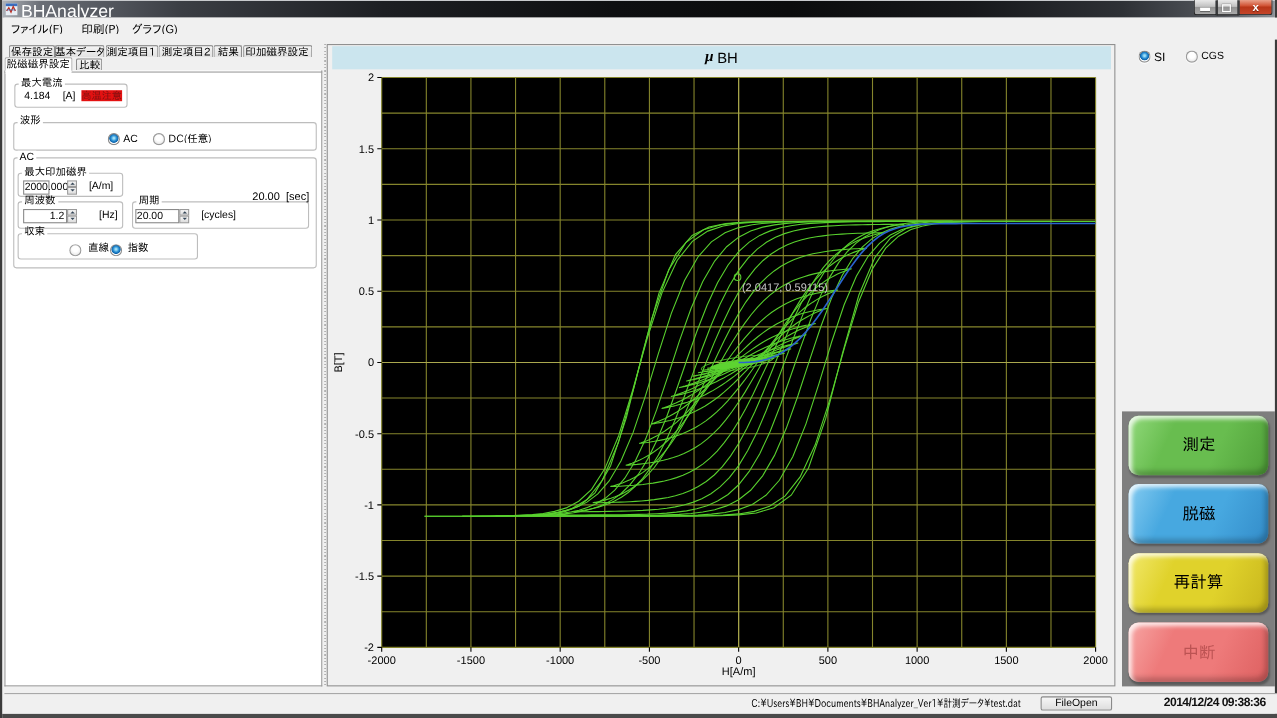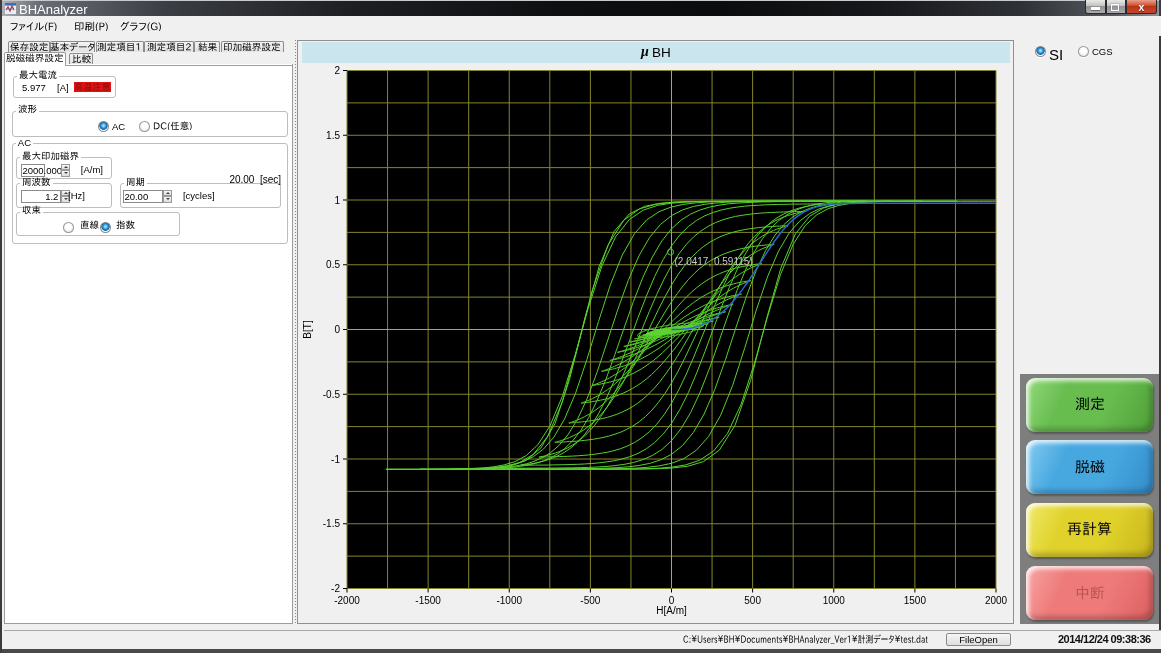--- a/index.html
+++ b/index.html
@@ -1,21 +1,21 @@
 <!DOCTYPE html>
 <html><head><meta charset="utf-8"><style>
 *{margin:0;padding:0;box-sizing:border-box}
 html,body{width:1161px;height:653px;overflow:hidden;background:#f0f0f0;
  font-family:"Liberation Sans",sans-serif;-webkit-font-smoothing:antialiased}
 .abs{position:absolute}
 #win{position:relative;width:1161px;height:653px;border-left:2px solid #3b3b3b;border-right:2px solid #3b3b3b;}
 #titlebar{position:absolute;left:0;top:0;width:100%;height:16px;
  background:linear-gradient(to right,#aeb2b8 0,#6a6e76 3%,#3b3e44 14%,#1d1f23 30%,#0e0f11 48%,#0b0c0d 62%,#17181b 76%,#2e3136 88%,#55585e 96%,#8e9298 100%);
  box-shadow:inset 0 1px 0 #c8cacd;}
-#titletext{position:absolute;left:17px;top:2px;color:#fff;font-size:13px}
+#titletext{position:absolute;left:17px;top:2px;color:#fff;font-size:16px}
 .capbtn{position:absolute;top:0;height:14px;border:1px solid #2a2a2a;border-top:none;
  background:linear-gradient(#e9e9e9 0,#c2c2c2 45%,#939393 50%,#ababab 100%);}
 #menubar{position:absolute;left:2px;top:16px;width:1157px;height:20px;background:#f0f0f0}
 .gbox{position:absolute;border:1px solid #bdbdbd;border-radius:3px;background:#fff}
 .lblbg{position:absolute;background:#fff}
 .radio{position:absolute;width:11px;height:11px;border-radius:50%;
  background:radial-gradient(circle at 50% 40%,#fff 0 30%,#ececec 60%,#d5d5d5 100%);
  box-shadow:inset 0 0 0 1px #9a9a9a, 0 1px 1px #fff;}
 .radio.sel{background:radial-gradient(circle at 50% 42%,#9fe0f7 0 8%,#2a8fd4 30%,#0d64ab 46%,#fff 54% 74%,#e3e3e3 100%);
  box-shadow:inset 0 0 0 1px #8a8a8a, 0 1px 1px #fff;}
@@ -84,21 +84,21 @@
 <div class="tab" style="left:2px;top:52px;width:61.5px;height:13px;background:#fff;border-color:#9c9c9c"></div>
 <div class="abs" style="left:3px;top:63.5px;width:60px;height:3px;background:#fff"></div>
 <svg style="position:absolute;left:3.9px;top:53.0px" width="57.6" height="9.6" viewBox="0 0 57.6 9.6">
       <path d="M5.26 5.52H4.26V2.65H6.56Q7.07 1.77 7.42 0.60L8.15 0.87Q7.64 1.97 7.31 2.54Q7.29 2.57 7.27 2.62Q7.25 2.65 7.24 2.65H8.62V5.52H7.41V8.03Q7.41 8.21 7.48 8.25Q7.58 8.30 7.87 8.30Q8.32 8.30 8.4 8.09Q8.47 7.84 8.48 6.95L9.15 7.2Q9.11 8.48 8.88 8.73Q8.66 8.98 7.85 8.98Q7.31 8.98 7.08 8.91Q6.75 8.79 6.75 8.31V5.52H5.92Q5.92 6.97 5.53 7.77Q5.15 8.54 4.11 9.15L3.65 8.59Q4.77 8.02 5.08 7.09Q5.26 6.52 5.26 5.55ZM7.96 4.94V3.24H4.91V4.94ZM3.40 0.97V8.39Q3.40 8.77 3.26 8.90Q3.10 9.05 2.68 9.05Q2.26 9.05 1.96 9.01L1.86 8.35Q2.18 8.41 2.53 8.41Q2.81 8.41 2.81 8.16V5.92H1.55Q1.51 8.03 0.88 9.22L0.35 8.72Q0.96 7.57 0.96 5.35V0.97ZM1.55 1.57V3.13H2.81V1.57ZM1.55 3.71V5.34H2.81V3.71ZM5.32 2.46Q4.99 1.61 4.57 0.99L5.18 0.69Q5.61 1.32 5.96 2.16Z M16.90 6.67Q16.24 5.70 15.64 5.03L15.99 4.53Q16.11 4.68 16.41 5.06Q16.89 4.05 17.21 3.07L17.77 3.33Q17.39 4.34 16.78 5.55L16.86 5.67Q17.01 5.87 17.16 6.11Q17.17 6.09 17.18 6.06Q17.20 6.01 17.21 6.0Q17.56 5.24 17.99 4.07L18.52 4.36Q17.85 6.16 16.93 7.83L17.17 7.81Q17.28 7.80 17.58 7.76Q17.78 7.74 17.89 7.73Q17.87 7.68 17.82 7.54Q17.67 7.12 17.49 6.79L18.02 6.59Q18.44 7.41 18.87 8.66L18.25 8.95Q18.20 8.71 18.05 8.21Q17.24 8.42 16.05 8.57L15.84 7.91Q16.23 7.88 16.29 7.88Q16.58 7.35 16.90 6.67ZM11.24 4.03H12.76V8.13H11.30V8.93H10.72V5.15Q10.42 5.70 10.07 6.16L9.79 5.55Q10.89 3.95 11.27 1.82H10.16V1.21H12.95V1.82H11.89L11.87 1.90Q11.69 2.85 11.24 4.03ZM11.30 4.60V7.56H12.19V4.60ZM14.10 6.65 14.08 6.60Q13.43 5.52 12.97 4.94L13.34 4.42L13.65 4.89L13.69 4.95Q14.11 4.12 14.46 3.07L15.04 3.32Q14.60 4.47 14.02 5.47Q14.18 5.73 14.38 6.07Q14.72 5.31 15.23 4.05L15.79 4.32Q14.88 6.50 14.09 7.92L14.06 7.98Q14.46 7.94 14.83 7.88L15.02 7.86Q14.85 7.25 14.71 6.91L15.23 6.75Q15.65 7.69 15.89 8.84L15.3 9.04Q15.21 8.61 15.14 8.32Q14.26 8.56 13.10 8.72L12.89 8.09Q12.99 8.08 13.18 8.07Q13.34 8.05 13.42 8.05Q13.62 7.69 14.10 6.65ZM16.15 2.42Q16.60 1.42 16.81 0.49L17.49 0.71Q17.08 1.80 16.78 2.42H18.71V3.01H12.88V2.42ZM14.77 2.35Q14.53 1.52 14.14 0.84L14.70 0.61Q15.07 1.22 15.37 2.09Z M26.50 6.67Q25.84 5.70 25.24 5.03L25.59 4.53Q25.71 4.68 26.01 5.06Q26.49 4.05 26.81 3.07L27.37 3.33Q26.99 4.34 26.38 5.55L26.46 5.67Q26.61 5.87 26.76 6.11Q26.77 6.09 26.78 6.06Q26.80 6.01 26.81 6.0Q27.16 5.24 27.59 4.07L28.12 4.36Q27.45 6.16 26.53 7.83L26.77 7.81Q26.88 7.80 27.18 7.76Q27.38 7.74 27.49 7.73Q27.47 7.68 27.42 7.54Q27.27 7.12 27.09 6.79L27.62 6.59Q28.04 7.41 28.47 8.66L27.85 8.95Q27.80 8.71 27.65 8.21Q26.84 8.42 25.65 8.57L25.44 7.91Q25.83 7.88 25.89 7.88Q26.18 7.35 26.50 6.67ZM20.84 4.03H22.36V8.13H20.90V8.93H20.32V5.15Q20.02 5.70 19.67 6.16L19.39 5.55Q20.49 3.95 20.87 1.82H19.76V1.21H22.55V1.82H21.49L21.47 1.90Q21.29 2.85 20.84 4.03ZM20.90 4.60V7.56H21.79V4.60ZM23.70 6.65 23.68 6.60Q23.03 5.52 22.57 4.94L22.94 4.42L23.25 4.89L23.29 4.95Q23.71 4.12 24.06 3.07L24.64 3.32Q24.20 4.47 23.62 5.47Q23.78 5.73 23.98 6.07Q24.32 5.31 24.83 4.05L25.39 4.32Q24.48 6.50 23.69 7.92L23.66 7.98Q24.06 7.94 24.43 7.88L24.62 7.86Q24.45 7.25 24.31 6.91L24.83 6.75Q25.25 7.69 25.49 8.84L24.9 9.04Q24.81 8.61 24.75 8.32Q23.86 8.56 22.70 8.72L22.5 8.09Q22.59 8.08 22.78 8.07Q22.94 8.05 23.02 8.05Q23.22 7.69 23.70 6.65ZM25.75 2.42Q26.20 1.42 26.41 0.49L27.09 0.71Q26.68 1.80 26.38 2.42H28.31V3.01H22.48V2.42ZM24.37 2.35Q24.13 1.52 23.74 0.84L24.30 0.61Q24.67 1.22 24.97 2.09Z M35.17 4.60 35.23 4.65Q36.37 5.60 37.98 6.11L37.53 6.74Q35.47 5.88 34.33 4.60H32.85Q31.72 6.12 29.69 6.88L29.26 6.28Q31.03 5.76 32.09 4.60H30.44V0.97H36.74V4.60ZM31.10 1.53V2.51H33.24V1.53ZM31.10 3.05V4.06H33.24V3.05ZM36.08 4.06V3.05H33.88V4.06ZM36.08 2.51V1.53H33.88V2.51ZM31.92 5.68H32.63V6.12Q32.63 7.57 31.99 8.33Q31.54 8.88 30.60 9.28L30.14 8.75Q31.19 8.33 31.59 7.68Q31.92 7.16 31.92 6.33ZM34.72 5.68H35.43V9.10H34.72Z M41.98 5.92V8.63H39.83V9.11H39.20V5.92ZM39.83 6.47V8.08H41.34V6.47ZM45.85 0.97V3.28Q45.85 3.56 46.23 3.56Q46.60 3.56 46.65 3.37Q46.70 3.18 46.73 2.53L47.37 2.74Q47.32 3.74 47.11 3.96Q46.93 4.16 46.23 4.16Q45.52 4.16 45.33 4.00Q45.19 3.87 45.19 3.59V1.58H43.92V1.83Q43.92 2.92 43.61 3.56Q43.35 4.07 42.75 4.50L42.30 4.02Q42.94 3.56 43.13 2.99Q43.27 2.56 43.27 1.90V0.97ZM45.28 7.29Q46.26 7.98 47.52 8.36L47.09 9.05Q45.87 8.59 44.82 7.75Q43.77 8.69 42.54 9.19L42.12 8.62Q43.35 8.20 44.34 7.31Q43.52 6.49 42.97 5.36H42.48V4.75H46.42L46.74 5.02Q46.27 6.22 45.28 7.29ZM44.80 6.88Q45.47 6.16 45.87 5.36H43.65Q44.09 6.19 44.80 6.88ZM39.35 0.88H41.84V1.45H39.35ZM38.92 2.13H42.33V2.72H38.92ZM39.35 3.40H41.84V3.98H39.35ZM39.35 4.66H41.84V5.24H39.35Z M53.14 7.99Q53.89 8.10 55.06 8.10Q55.79 8.10 57.08 8.05Q56.94 8.35 56.83 8.78Q55.85 8.82 55.27 8.82Q53.35 8.82 52.50 8.56Q51.38 8.21 50.62 7.09Q50.16 8.20 49.20 9.13L48.71 8.55Q50.12 7.30 50.52 4.81L51.18 4.99Q51.04 5.81 50.86 6.41Q51.50 7.42 52.45 7.82V4.03H50.15V3.41H55.44V4.03H53.14V5.47H56.09V6.09H53.14ZM53.12 1.80H56.62V3.69H55.91V2.40H49.68V3.69H48.97V1.80H52.40V0.47H53.12Z" fill="#000"></path>
     </svg>
 <div class="gbox" style="left:11.4px;top:76px;width:103px;height:22px"></div>
     <div class="lblbg" style="left:15.399999999999999px;top:75px;width:42.0px;height:3px"></div>
     <svg style="position:absolute;left:17.4px;top:69.5px" width="38.0" height="9.5" viewBox="0 0 38.0 9.5">
       <path d="M7.57 0.86V3.49H1.91V0.86ZM2.58 1.38V1.92H6.91V1.38ZM2.58 2.42V2.98H6.91V2.42ZM4.34 4.60V9.02H3.71V8.01Q2.78 8.21 0.77 8.47L0.60 7.82Q0.72 7.82 0.90 7.80Q1.08 7.79 1.12 7.78L1.47 7.76V4.60H0.57V4.05H8.92V4.60ZM3.71 4.60H2.08V5.26H3.71ZM3.71 5.74H2.08V6.41H3.71ZM3.71 6.89H2.08V7.71L2.61 7.65Q3.20 7.61 3.71 7.54ZM7.18 7.48Q7.94 8.02 8.97 8.37L8.53 8.98Q7.51 8.54 6.76 7.93Q5.93 8.71 4.87 9.15L4.46 8.60Q5.54 8.23 6.32 7.52Q5.52 6.66 5.13 5.68H4.57V5.13H8.05L8.39 5.44Q7.90 6.61 7.24 7.41ZM6.73 7.09Q7.25 6.46 7.59 5.68H5.74Q6.10 6.46 6.73 7.09Z M14.73 3.63Q15.66 6.58 18.41 7.95L17.88 8.63Q15.27 7.12 14.33 4.37Q13.79 7.40 10.79 8.86L10.26 8.21Q11.99 7.57 12.97 6.07Q13.63 5.06 13.80 3.63H10.21V2.97H13.84V0.70H14.59V2.97H18.29V3.63Z M23.38 1.86V1.32H20.56V0.77H26.92V1.32H24.04V1.86H27.60V3.78H26.93V2.37H24.04V4.44H23.38V2.37H20.55V3.79H19.88V1.86ZM23.99 7.55V8.00Q23.99 8.27 24.19 8.31Q24.34 8.34 25.66 8.34Q26.74 8.34 26.93 8.31Q27.24 8.24 27.28 7.94Q27.32 7.61 27.33 7.34L27.96 7.53Q27.94 8.52 27.60 8.73Q27.34 8.92 25.56 8.92Q23.83 8.92 23.64 8.82Q23.39 8.69 23.39 8.22V7.55H21.16V8.11H20.53V4.79H26.89V7.55ZM23.39 5.30H21.16V5.88H23.39ZM23.99 5.30V5.88H26.27V5.30ZM23.39 6.39H21.16V7.02H23.39ZM23.99 6.39V7.02H26.27V6.39ZM20.98 2.88H22.95V3.34H20.98ZM20.98 3.79H22.95V4.27H20.98ZM24.47 2.88H26.50V3.34H24.47ZM24.47 3.79H26.50V4.27H24.47Z M34.62 1.80H37.30V2.39H34.13Q33.83 3.11 33.36 3.92Q33.44 3.92 33.47 3.92Q34.07 3.91 35.09 3.83L35.78 3.79Q35.45 3.41 34.94 2.88L35.44 2.56Q36.26 3.31 37.16 4.43L36.62 4.88Q36.40 4.55 36.18 4.27Q34.51 4.50 31.75 4.60L31.55 3.97Q31.67 3.96 31.96 3.96Q32.16 3.95 32.28 3.95L32.65 3.94Q33.09 3.15 33.37 2.39H31.58V1.80H33.93V0.47H34.62ZM30.90 2.63Q30.20 1.86 29.53 1.36L29.99 0.83Q30.80 1.40 31.38 2.05ZM30.61 4.81Q29.96 4.05 29.19 3.53L29.65 3.00Q30.41 3.51 31.10 4.26ZM29.01 8.34Q29.94 7.17 30.67 5.49L31.18 6.02Q30.42 7.76 29.57 8.92ZM33.78 5.15H34.43V8.61H33.78ZM35.34 4.99H35.99V7.93Q35.99 8.18 36.36 8.18Q36.72 8.18 36.78 7.87Q36.84 7.56 36.85 6.89L37.50 7.14Q37.44 8.20 37.33 8.47Q37.20 8.73 36.91 8.79Q36.63 8.84 36.20 8.84Q35.74 8.84 35.56 8.72Q35.34 8.58 35.34 8.21ZM32.30 5.03H32.95V5.47Q32.95 7.08 32.60 7.84Q32.27 8.57 31.42 9.11L30.96 8.57Q31.90 7.98 32.14 7.07Q32.30 6.44 32.30 5.45Z" fill="#000"></path>
     </svg>
-<div class="abs" style="left:20px;top:82px;font-size:9.5px">5.977</div>
+<div class="abs" style="left:20px;top:82px;font-size:9.5px">4.184</div>
 <div class="abs" style="left:55px;top:82px;font-size:9.5px">[A]</div>
 <div class="abs" style="left:71.7px;top:82.2px;width:37.5px;height:10px;background:#e41111"></div>
 <svg style="position:absolute;left:72.3px;top:82.4px" width="36.8" height="9.2" viewBox="0 0 36.8 9.2">
       <path d="M6.44 5.81V7.56H3.33V8.09H2.71V5.81ZM5.82 6.30H3.33V7.07H5.82ZM4.91 1.42H8.50V1.96H0.69V1.42H4.22V0.45H4.91ZM7.02 2.52V4.22H2.17V2.52ZM2.81 3.01V3.72H6.37V3.01ZM8.17 4.77V7.94Q8.17 8.63 7.31 8.63Q6.76 8.63 6.20 8.59L6.11 7.93Q6.76 8.03 7.19 8.03Q7.51 8.03 7.51 7.73V5.30H1.67V8.73H1.02V4.77Z M16.88 0.92V4.25H12.62V0.92ZM13.25 1.46V2.30H16.25V1.46ZM13.25 2.83V3.72H16.25V2.83ZM17.29 5.03V7.83H17.95V8.41H11.54V7.83H12.27V5.03ZM12.87 5.58V7.83H13.75V5.58ZM16.69 7.83V5.58H15.77V7.83ZM14.32 5.58V7.83H15.20V5.58ZM11.51 2.54Q10.99 1.91 10.21 1.31L10.65 0.81Q11.34 1.29 11.98 1.99ZM11.24 4.66Q10.60 3.92 9.88 3.42L10.32 2.90Q11.12 3.45 11.71 4.12ZM9.70 8.06Q10.59 6.93 11.30 5.33L11.78 5.84Q11.07 7.48 10.25 8.62Z M24.36 7.89H27.04V8.49H21.06V7.89H23.68V5.59H21.60V4.98H23.68V3.05H21.32V2.45H26.79V3.05H24.36V4.98H26.59V5.59H24.36ZM19.06 8.09Q20.04 6.87 20.82 5.18L21.31 5.66Q20.63 7.25 19.60 8.67ZM20.43 4.79Q19.75 4.05 19.02 3.51L19.48 2.99Q20.24 3.50 20.92 4.24ZM20.72 2.66Q20.06 1.86 19.34 1.35L19.82 0.84Q20.56 1.41 21.22 2.10ZM24.31 2.27Q23.53 1.53 22.52 0.93L23.0 0.43Q23.93 0.97 24.82 1.72Z M32.21 6.09Q32.72 6.52 33.20 7.13L32.67 7.53Q32.15 6.82 31.69 6.40L32.18 6.09H29.44V3.66H34.94V6.09ZM30.11 4.15V4.61H34.27V4.15ZM30.11 5.09V5.60H34.27V5.09ZM32.51 1.30H35.68V1.81H34.14Q33.97 2.25 33.76 2.61H36.19V3.14H28.19V2.61H30.59Q30.44 2.22 30.21 1.81H28.70V1.30H31.82V0.45H32.51ZM30.92 1.81Q31.08 2.10 31.27 2.61H33.10Q33.30 2.25 33.45 1.81ZM28.17 8.13Q28.84 7.49 29.29 6.59L29.87 6.85Q29.43 7.88 28.71 8.59ZM30.48 6.46H31.16V7.63Q31.16 7.91 31.31 7.95Q31.47 8.01 32.32 8.01Q33.61 8.01 33.74 7.89Q33.87 7.78 33.91 7.08L34.54 7.25Q34.53 8.14 34.26 8.39Q33.99 8.62 32.48 8.62Q31.12 8.62 30.84 8.50Q30.48 8.37 30.48 7.89ZM35.83 8.36Q35.22 7.45 34.36 6.67L34.84 6.32Q35.69 7.00 36.40 7.89Z" fill="#7e1010"></path>
     </svg>
 <div class="gbox" style="left:9.8px;top:110.5px;width:276px;height:26px"></div>
     <div class="lblbg" style="left:13.8px;top:109.5px;width:23.0px;height:3px"></div>
     <svg style="position:absolute;left:15.8px;top:104.0px" width="19.0" height="9.5" viewBox="0 0 19.0 9.5">
       <path d="M6.88 7.11Q7.74 7.79 9.05 8.30L8.59 8.92Q7.30 8.36 6.41 7.59Q5.32 8.57 4.14 9.10L3.69 8.51Q4.97 8.08 5.94 7.13Q5.04 6.17 4.53 4.79H4.09V4.87Q4.07 6.48 3.72 7.52Q3.47 8.28 2.91 9.03L2.39 8.53Q3.13 7.57 3.32 6.44Q3.43 5.75 3.43 4.64V1.86H5.73V0.47H6.39V1.86H8.53L8.92 2.21Q8.66 3.01 8.19 3.80L7.57 3.55Q7.89 3.03 8.11 2.46H6.39V4.20H8.05L8.44 4.57Q7.76 6.17 6.88 7.11ZM6.39 6.66Q7.19 5.69 7.58 4.79H5.22Q5.69 5.92 6.39 6.66ZM5.73 2.46H4.09V4.20H5.73ZM0.60 8.34Q1.50 7.21 2.26 5.51L2.75 6.03Q2.05 7.67 1.16 8.93ZM1.99 4.81Q1.36 4.10 0.57 3.55L1.01 3.01Q1.81 3.55 2.48 4.26ZM2.26 2.62Q1.55 1.85 0.88 1.37L1.34 0.84Q2.05 1.32 2.73 2.05Z M13.73 1.69V4.11H15.05V4.71H13.76V8.92H13.10V4.71H11.94V4.80Q11.94 6.24 11.67 7.23Q11.37 8.27 10.61 9.13L10.12 8.62Q11.29 7.37 11.29 4.88V4.71H9.97V4.11H11.29V1.69H10.20V1.09H14.85V1.69ZM13.08 1.69H11.94V4.11H13.08ZM14.49 8.34Q16.70 7.26 18.00 5.08L18.61 5.44Q17.24 7.76 14.96 8.92ZM14.44 3.27Q16.27 2.37 17.21 0.72L17.85 1.07Q16.73 2.87 14.91 3.80ZM14.39 5.79Q16.45 4.89 17.62 2.85L18.23 3.19Q16.95 5.34 14.85 6.37Z" fill="#000"></path>
     </svg>
@@ -124,21 +124,21 @@
 <div class="gbox" style="left:14.2px;top:183.2px;width:95.6px;height:24.8px"></div>
     <div class="lblbg" style="left:18.2px;top:182.2px;width:32.5px;height:3px"></div>
     <svg style="position:absolute;left:20.2px;top:176.7px" width="28.5" height="9.5" viewBox="0 0 28.5 9.5">
       <path d="M8.36 0.96V8.07Q8.36 8.47 8.21 8.63Q8.02 8.86 7.38 8.86Q6.80 8.86 5.88 8.79L5.72 8.04Q6.56 8.15 7.19 8.15Q7.52 8.15 7.61 8.02Q7.67 7.92 7.67 7.70V1.56H2.04V4.27Q2.04 6.28 1.91 7.17Q1.75 8.24 1.15 9.10L0.57 8.53Q1.09 7.83 1.24 6.71Q1.34 5.90 1.34 4.41V0.96ZM3.65 7.31V8.02H3.00V5.21H6.60V7.31ZM5.94 6.76V5.76H3.65V6.76ZM5.11 2.69H7.04V3.25H5.11V4.03H7.33V4.59H2.38V4.03H4.45V3.25H2.68V2.69H4.45V1.90H5.11Z M16.38 7.11Q17.24 7.79 18.55 8.30L18.09 8.92Q16.80 8.36 15.91 7.59Q14.82 8.57 13.64 9.10L13.19 8.51Q14.47 8.08 15.44 7.13Q14.54 6.17 14.03 4.79H13.59V4.87Q13.57 6.48 13.22 7.52Q12.97 8.28 12.41 9.03L11.89 8.53Q12.63 7.57 12.82 6.44Q12.93 5.75 12.93 4.64V1.86H15.23V0.47H15.89V1.86H18.03L18.42 2.21Q18.16 3.01 17.69 3.80L17.07 3.55Q17.39 3.03 17.61 2.46H15.89V4.20H17.55L17.94 4.57Q17.26 6.17 16.38 7.11ZM15.89 6.66Q16.69 5.69 17.08 4.79H14.72Q15.19 5.92 15.89 6.66ZM15.23 2.46H13.59V4.20H15.23ZM10.10 8.34Q11.00 7.21 11.76 5.51L12.25 6.03Q11.55 7.67 10.66 8.93ZM11.49 4.81Q10.86 4.10 10.07 3.55L10.51 3.01Q11.31 3.55 11.98 4.26ZM11.76 2.62Q11.05 1.85 10.38 1.37L10.84 0.84Q11.55 1.32 12.23 2.05Z M23.22 6.05Q23.06 6.86 22.59 7.56Q22.89 7.70 23.58 8.05L23.17 8.63Q22.77 8.35 22.18 8.04Q21.32 8.79 20.04 9.10L19.62 8.54Q20.87 8.33 21.59 7.75Q20.80 7.39 20.09 7.14Q20.45 6.61 20.70 6.12L20.73 6.05H19.53V5.50H20.99Q21.08 5.29 21.32 4.68L21.50 4.72V3.35Q20.85 4.29 19.81 4.94L19.40 4.40Q20.51 3.88 21.26 2.95H19.56V2.41H21.50V0.47H22.13V2.41H23.89V2.95H22.13V3.14Q22.94 3.47 23.71 3.96L23.38 4.52Q22.78 4.02 22.13 3.66V4.83H21.91Q21.86 4.96 21.77 5.18Q21.68 5.42 21.64 5.50H24.01V6.05ZM22.59 6.05H21.39Q21.19 6.47 20.94 6.87Q21.31 7.00 22.03 7.31Q22.43 6.80 22.59 6.05ZM25.47 6.63Q24.86 5.71 24.54 4.44Q24.30 4.97 24.08 5.36L23.60 4.78Q24.45 3.24 24.81 0.50L25.47 0.64Q25.35 1.43 25.22 2.12H27.92V2.75H27.16Q27.01 4.98 26.22 6.59Q27.04 7.61 28.11 8.24L27.64 8.92Q26.70 8.20 25.87 7.18Q25.10 8.30 23.95 9.04L23.49 8.47Q24.77 7.75 25.47 6.63ZM25.80 5.99Q26.32 4.81 26.51 2.75H25.08Q24.99 3.13 24.89 3.47Q24.90 3.53 24.92 3.61Q25.19 5.00 25.80 5.99ZM20.48 2.24Q20.30 1.61 19.94 1.03L20.56 0.79Q20.85 1.25 21.13 2.02ZM22.43 2.02Q22.78 1.40 22.98 0.74L23.64 0.94Q23.40 1.54 22.97 2.23Z" fill="#000"></path>
     </svg>
 <div class="spin" style="left:19.4px;top:189.5px;width:40px;height:13px;line-height:12px;padding-right:2px">1.2</div>
     <div class="spinbtn" style="left:59.4px;top:189.5px;height:6.5px"></div>
     <div class="spinbtn" style="left:59.4px;top:196.0px;height:6.5px"></div>
     <div class="abs" style="left:62.0px;top:191.9px;width:0;height:0;border-left:2px solid transparent;border-right:2px solid transparent;border-bottom:2px solid #345"></div>
     <div class="abs" style="left:62.0px;top:198.3px;width:0;height:0;border-left:2px solid transparent;border-right:2px solid transparent;border-top:2px solid #345"></div>
-<div class="abs" style="left:66px;top:190px;font-size:9.5px">[Hz]</div>
+<div class="abs" style="left:88px;top:190px;font-size:9.5px">[Hz]</div>
 <div class="gbox" style="left:117.6px;top:183.2px;width:161.5px;height:24.8px"></div>
     <div class="lblbg" style="left:121.6px;top:182.2px;width:23.0px;height:3px"></div>
     <svg style="position:absolute;left:123.6px;top:176.7px" width="19.0" height="9.5" viewBox="0 0 19.0 9.5">
       <path d="M8.36 0.96V8.07Q8.36 8.47 8.21 8.63Q8.02 8.86 7.38 8.86Q6.80 8.86 5.88 8.79L5.72 8.04Q6.56 8.15 7.19 8.15Q7.52 8.15 7.61 8.02Q7.67 7.92 7.67 7.70V1.56H2.04V4.27Q2.04 6.28 1.91 7.17Q1.75 8.24 1.15 9.10L0.57 8.53Q1.09 7.83 1.24 6.71Q1.34 5.90 1.34 4.41V0.96ZM3.65 7.31V8.02H3.00V5.21H6.60V7.31ZM5.94 6.76V5.76H3.65V6.76ZM5.11 2.69H7.04V3.25H5.11V4.03H7.33V4.59H2.38V4.03H4.45V3.25H2.68V2.69H4.45V1.90H5.11Z M10.99 1.72V0.47H11.62V1.72H13.22V0.47H13.84V1.72H14.59V2.29H13.84V6.09H14.70V6.68H9.97V6.09H10.99V2.29H10.15V1.72ZM13.22 2.29H11.62V3.19H13.22ZM13.22 3.73H11.62V4.62H13.22ZM13.22 5.15H11.62V6.09H13.22ZM18.03 0.96V8.25Q18.03 8.93 17.24 8.93Q16.57 8.93 16.05 8.87L15.95 8.19Q16.56 8.30 17.12 8.30Q17.41 8.30 17.41 8.02V5.83H15.60Q15.57 6.83 15.43 7.47Q15.25 8.38 14.66 9.16L14.13 8.66Q14.97 7.63 14.97 5.39V0.96ZM17.41 1.54H15.60V3.09H17.41ZM17.41 3.66H15.60V5.26H17.41ZM10.14 8.52Q10.95 7.87 11.47 6.89L12.06 7.21Q11.46 8.32 10.63 9.06ZM13.73 8.50Q13.29 7.68 12.75 7.14L13.28 6.81Q13.75 7.25 14.29 8.03Z" fill="#000"></path>
     </svg>
 <div class="spin" style="left:121.4px;top:189.5px;width:40px;height:13px;line-height:12px;padding-right:16px">20.00</div>
     <div class="spinbtn" style="left:161.4px;top:189.5px;height:6.5px"></div>
     <div class="spinbtn" style="left:161.4px;top:196.0px;height:6.5px"></div>
     <div class="abs" style="left:164.0px;top:191.9px;width:0;height:0;border-left:2px solid transparent;border-right:2px solid transparent;border-bottom:2px solid #345"></div>
     <div class="abs" style="left:164.0px;top:198.3px;width:0;height:0;border-left:2px solid transparent;border-right:2px solid transparent;border-top:2px solid #345"></div>
@@ -220,21 +220,21 @@
 <text x="292.38" y="562.5" font-size="10" text-anchor="middle" fill="#000" font-family="Liberation Sans">-500</text>
 <text x="373.50" y="562.5" font-size="10" text-anchor="middle" fill="#000" font-family="Liberation Sans">0</text>
 <text x="454.62" y="562.5" font-size="10" text-anchor="middle" fill="#000" font-family="Liberation Sans">500</text>
 <text x="535.75" y="562.5" font-size="10" text-anchor="middle" fill="#000" font-family="Liberation Sans">1000</text>
 <text x="616.88" y="562.5" font-size="10" text-anchor="middle" fill="#000" font-family="Liberation Sans">1500</text>
 <text x="698.00" y="562.5" font-size="10" text-anchor="middle" fill="#000" font-family="Liberation Sans">2000</text>
 <text x="13" y="288.5" font-size="10" fill="#000" text-anchor="middle" font-family="Liberation Sans" transform="rotate(-90 13 288.5)">B[T]</text>
 <text x="373.5" y="572.5" font-size="10" fill="#000" text-anchor="middle" font-family="Liberation Sans">H[A/m]</text>
 </svg>
 <div class="radio sel" style="left:1033px;top:46px"></div>
-<div class="abs" style="left:1047px;top:45.5px;font-size:15px">SI</div>
+<div class="abs" style="left:1047px;top:45.5px;font-size:11px">SI</div>
 <div class="radio" style="left:1076px;top:46px"></div>
 <div class="abs" style="left:1090px;top:45.5px;font-size:9.5px">CGS</div>
 <div class="abs" style="left:1017.5px;top:373.8px;width:139.5px;height:250.4px;background:#7e7e7e"></div>
 <div class="bigbtn" style="top:377.5px;background:linear-gradient(115deg,#92da7c 0%,#68bd4f 30%,#68bd4f 62%,#4f9f38 100%);
  box-shadow:inset 3px 3px 4px rgba(255,255,255,.8), inset -3px -4px 5px rgba(0,0,0,.22), 1px 2px 2px rgba(0,0,0,.3);"></div>
 <svg style="position:absolute;left:1072.5px;top:396.0px" width="30.0" height="15.0" viewBox="0 0 30.0 15.0">
       <path d="M9.03 1.75V10.66H4.82V1.75ZM5.75 2.66V4.39H8.10V2.66ZM5.75 5.26V6.97H8.10V5.26ZM5.75 7.84V9.73H8.10V7.84ZM3.31 4.07Q2.34 2.81 1.30 2.03L2.00 1.24Q3.06 2.05 4.06 3.19ZM2.86 7.58Q1.91 6.45 0.76 5.56L1.46 4.78Q2.67 5.62 3.58 6.68ZM0.87 13.38Q2.14 11.32 3.03 8.73L3.91 9.40Q3.01 12.07 1.77 14.20ZM8.95 13.79Q8.15 12.45 7.33 11.52L8.12 10.93Q8.98 11.83 9.77 13.05ZM10.26 2.62H11.26V10.94H10.26ZM3.83 13.45Q4.92 12.49 5.74 10.89L6.62 11.41Q5.68 13.21 4.55 14.34ZM12.70 1.28H13.71V12.94Q13.71 14.11 12.41 14.11Q11.52 14.11 10.64 14.04L10.40 12.94Q11.55 13.08 12.23 13.08Q12.70 13.08 12.70 12.62Z M23.04 12.48Q24.21 12.67 26.04 12.67Q27.17 12.67 29.19 12.58Q28.98 13.05 28.80 13.73Q27.27 13.78 26.35 13.78Q23.36 13.78 22.03 13.38Q20.29 12.83 19.09 11.08Q18.37 12.81 16.88 14.27L16.11 13.37Q18.31 11.41 18.94 7.52L19.98 7.80Q19.76 9.08 19.47 10.01Q20.47 11.60 21.96 12.22V6.29H18.36V5.33H26.63V6.29H23.04V8.54H27.64V9.52H23.04ZM23.01 2.81H28.47V5.77H27.36V3.76H17.62V5.77H16.51V2.81H21.88V0.74H23.01Z" fill="#000"></path>
     </svg>
 <div class="bigbtn" style="top:440.0px;background:linear-gradient(115deg,#86ccf1 0%,#47a8e0 30%,#47a8e0 62%,#338cc9 100%);
  box-shadow:inset 3px 3px 4px rgba(255,255,255,.8), inset -3px -4px 5px rgba(0,0,0,.22), 1px 2px 2px rgba(0,0,0,.3);"></div>

